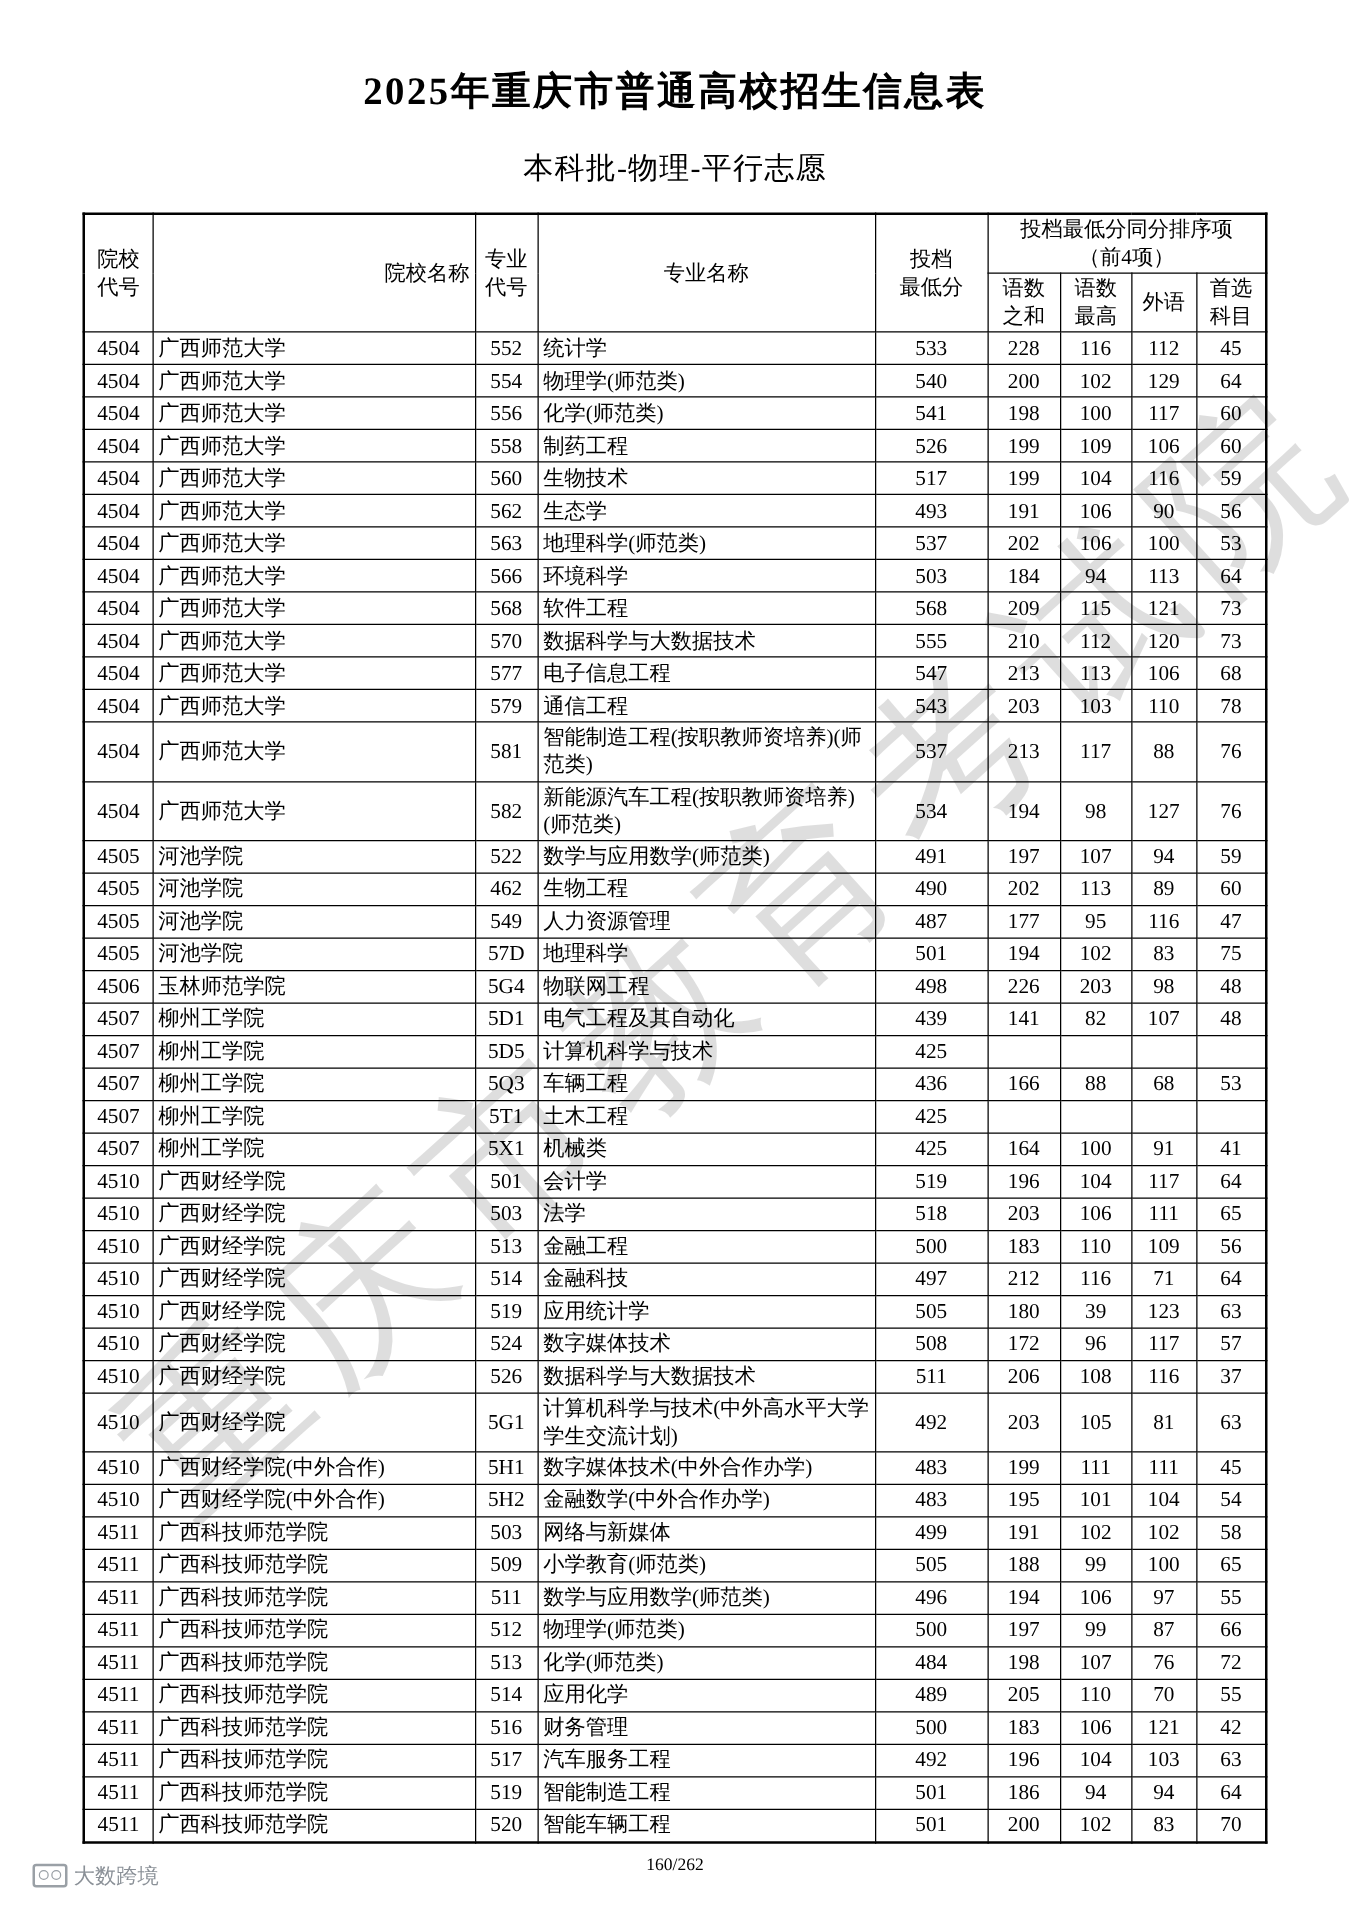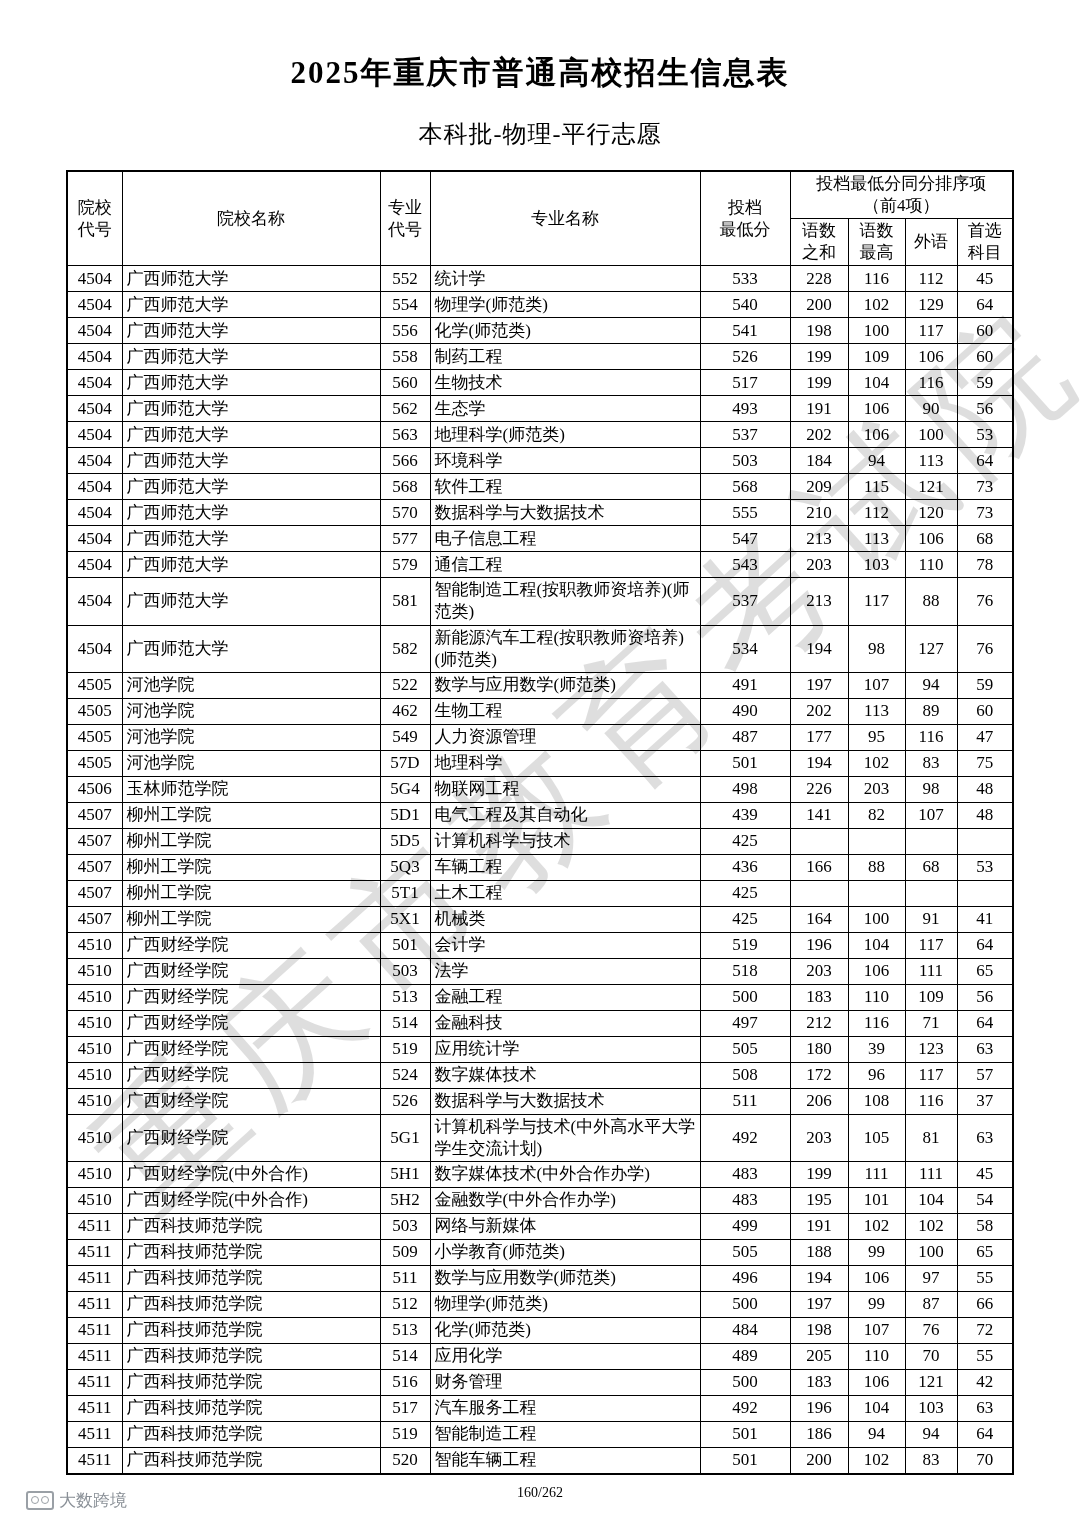--- a/index.html
+++ b/index.html
@@ -124,21 +124,21 @@
     <col style="width:90px">
     <col style="width:58px">
     <col style="width:57px">
     <col style="width:52px">
     <col style="width:56px">
   </colgroup>
   <thead>
     <tr>
       <th rowspan="2">院校
 代号</th>
-      <th rowspan="2" class="left" style="text-align:center">院校名称</th>
+      <th rowspan="2" class="left" style="text-align:right">院校名称</th>
       <th rowspan="2">专业
 代号</th>
       <th rowspan="2">专业名称</th>
       <th rowspan="2">投档
 最低分</th>
       <th colspan="4" class="group-th">投档最低分同分排序项
 （前4项）</th>
     </tr>
     <tr>
       <th>语数

